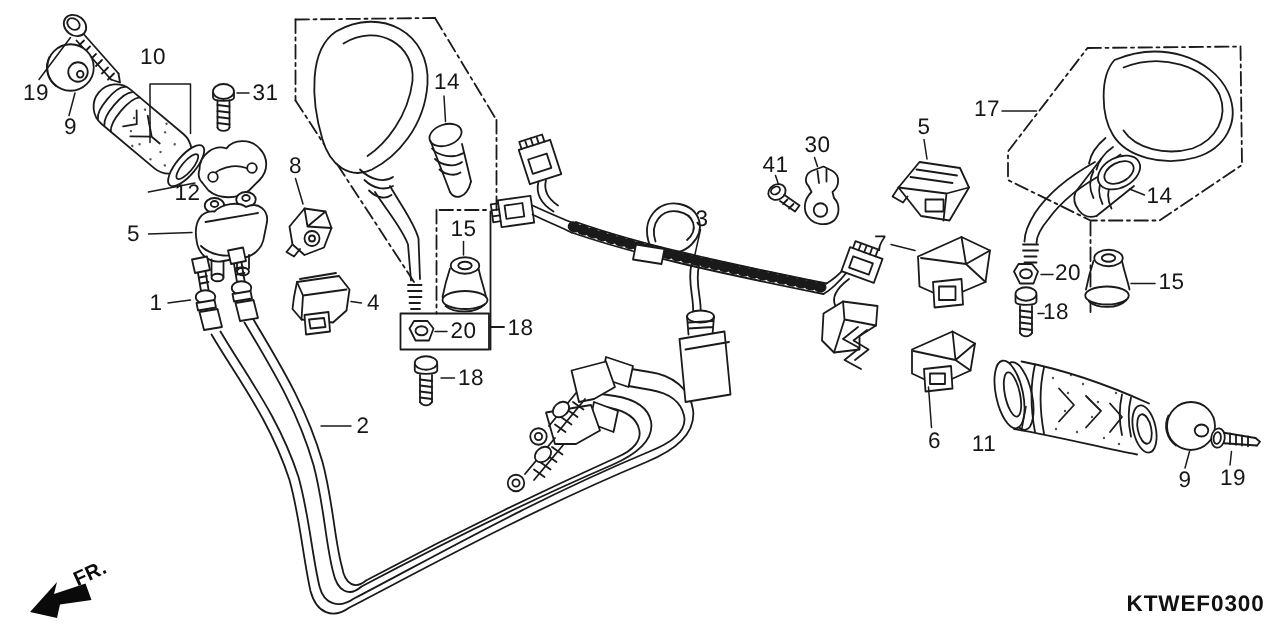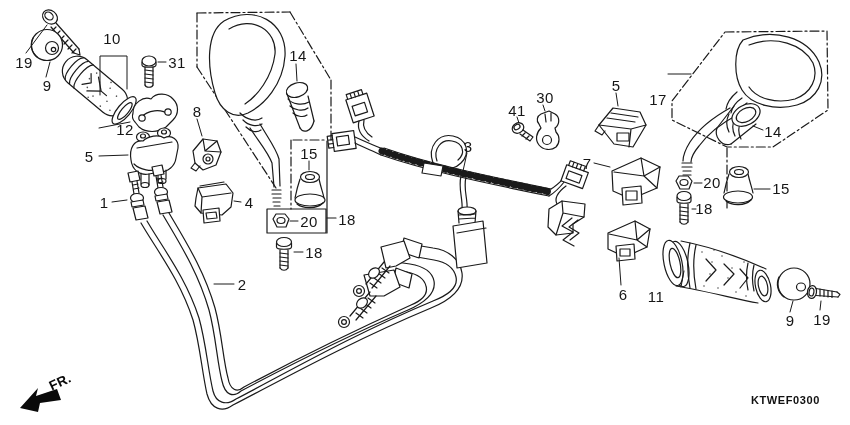--- a/index.html
+++ b/index.html
@@ -1,21 +1,21 @@
 <!DOCTYPE html>
 <html><head>
 <meta charset="utf-8">
 <style>
   html,body{margin:0;padding:0;background:#fff;}
   .stage{position:relative;width:850px;height:425px;background:#ffffff;overflow:hidden;
          font-family:"Liberation Sans",sans-serif;color:#111;}
   .art{position:absolute;left:0;top:0;}
   .callout{position:absolute;transform:translate(-50%,-50%);font-size:15px;line-height:1;
            color:#161616;letter-spacing:.4px;white-space:nowrap;}
-  .code{position:absolute;font-size:11px;font-weight:bold;letter-spacing:.6px;color:#111;padding-left:12px;}
+  .code{position:absolute;font-size:15px;font-weight:bold;letter-spacing:.6px;color:#111;padding-left:12px;}
   .fr{position:absolute;transform:translate(-50%,-50%) rotate(-25deg);font-size:13.5px;
       font-weight:bold;color:#0a0a0a;letter-spacing:.3px;}
 </style>
 </head>
 <body>
 
 <div class="stage">
 
 <svg class="art" width="850" height="425" viewBox="0 0 850 425" fill="none" stroke="#1a1a1a" stroke-width="1.2" stroke-linecap="round" stroke-linejoin="round">
 
@@ -379,40 +379,40 @@
     <path d="M820,310 L821,301"></path>
   </g>
 
   <g>
     <path d="M20,408 L38,388 L36,396 L57,389 L61,400 L40,403 L38,412 Z" fill="#0a0a0a" stroke="none"></path>
   </g>
 </svg>
 
 <span class="callout" style="left:24px;top:62px;">19</span>
 <span class="callout" style="left:47px;top:85px;">9</span>
-<span class="callout" style="left:112px;top:38px;">10</span>
+<span class="callout" style="left:102px;top:38px;">10</span>
 <span class="callout" style="left:177px;top:62px;">31</span>
 <span class="callout" style="left:89px;top:129px;margin-left:36px;">12</span>
 <span class="callout" style="left:89px;top:156px;">5</span>
 <span class="callout" style="left:197px;top:111px;">8</span>
 <span class="callout" style="left:104px;top:202px;">1</span>
 <span class="callout" style="left:249px;top:202px;">4</span>
 <span class="callout" style="left:242px;top:284px;">2</span>
 <span class="callout" style="left:298px;top:55px;">14</span>
 <span class="callout" style="left:309px;top:153px;">15</span>
 <span class="callout" style="left:309px;top:221px;">20</span>
 <span class="callout" style="left:347px;top:219px;">18</span>
 <span class="callout" style="left:314px;top:252px;">18</span>
 <span class="callout" style="left:468px;top:146px;">3</span>
 <span class="callout" style="left:517px;top:110px;">41</span>
 <span class="callout" style="left:545px;top:97px;">30</span>
 <span class="callout" style="left:616px;top:85px;">5</span>
 <span class="callout" style="left:587px;top:163px;">7</span>
 <span class="callout" style="left:623px;top:294px;">6</span>
-<span class="callout" style="left:658px;top:73px;margin-top:26px;">17</span>
+<span class="callout" style="left:658px;top:73px;">17</span>
 <span class="callout" style="left:773px;top:131px;">14</span>
 <span class="callout" style="left:712px;top:182px;">20</span>
 <span class="callout" style="left:781px;top:188px;">15</span>
 <span class="callout" style="left:704px;top:208px;">18</span>
 <span class="callout" style="left:656px;top:296px;">11</span>
 <span class="callout" style="left:790px;top:320px;">9</span>
 <span class="callout" style="left:822px;top:319px;">19</span>
 
 <span class="fr" style="left:60px;top:382px;">FR.</span>
 <span class="code" style="left:739px;top:394px;">KTWEF0300</span>

